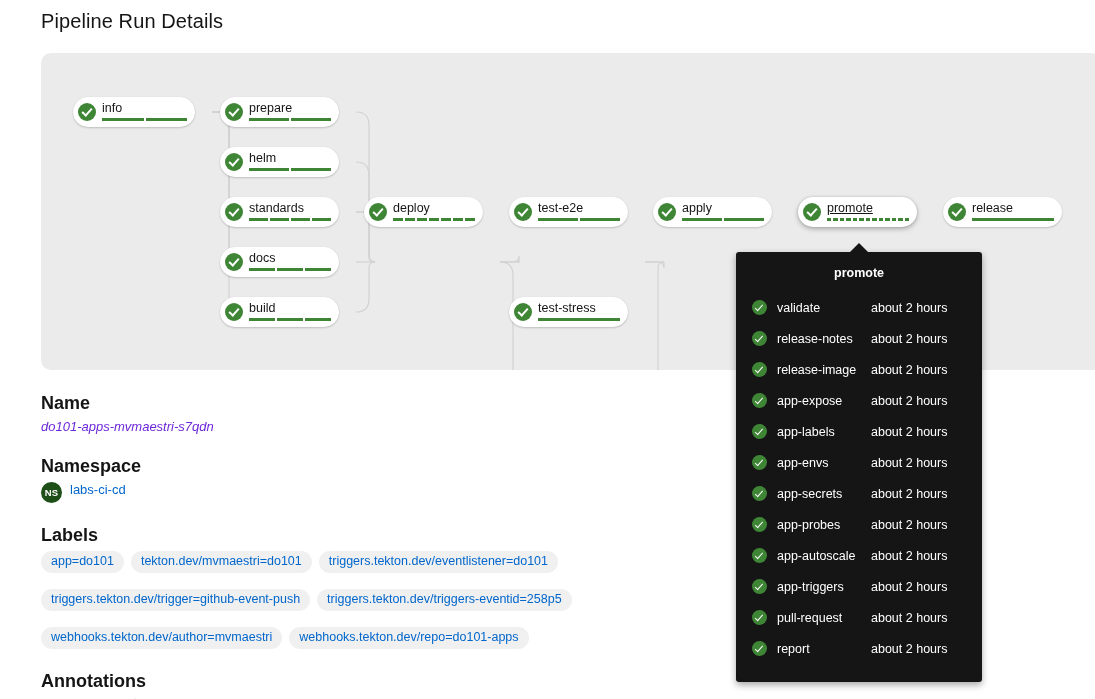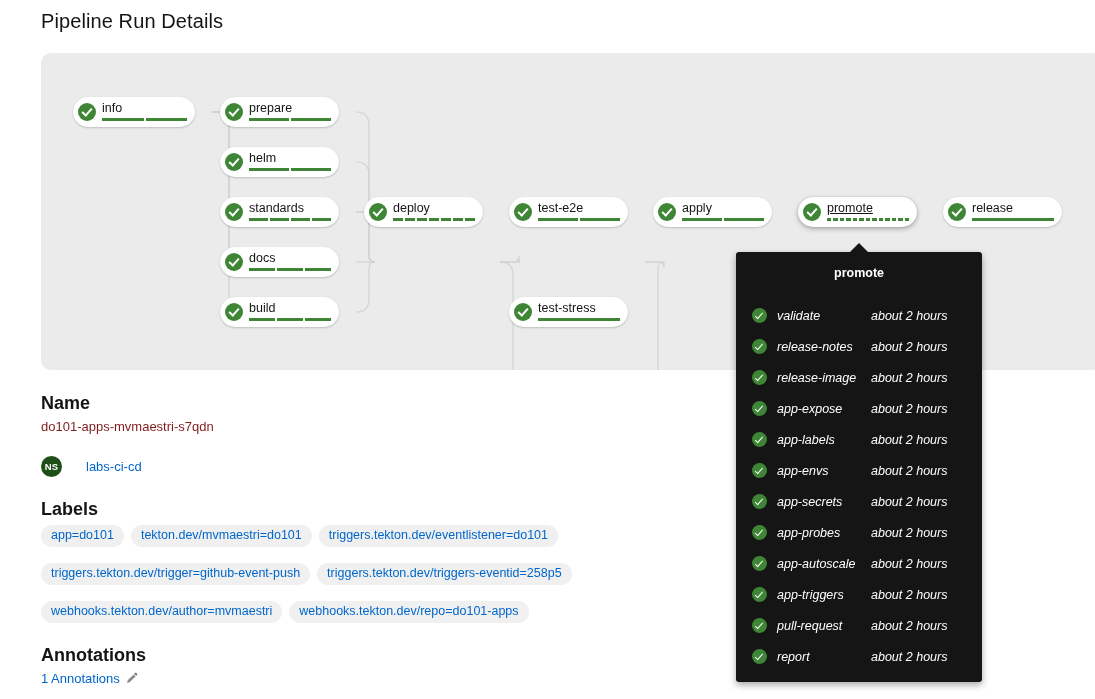--- a/index.html
+++ b/index.html
@@ -118,23 +118,22 @@
   }
   .tooltip-title {
     text-align: center;
     font-size: 12.5px;
     font-weight: 700;
     margin-bottom: 12px;
     color: #ffffff;
   }
   .tooltip-row {
     display: flex;
-    align-items: flex-end;
+    align-items: center;
     height: 31px;
-    font-style: italic;
   }
   .tt-check {
     width: 15px; height: 15px;
     flex: 0 0 15px;
     border-radius: 50%;
     background: #3e8635;
     position: relative;
     margin-right: 10px;
   }
   .tt-check::after {
@@ -162,25 +161,26 @@
   
   .details { position: absolute; left: 17px; top: 393px; width: 700px; }
   .field-label {
     font-size: 18px;
     font-weight: 700;
     color: #151515;
     margin-bottom: 5px;
   }
   .field-value {
     font-size: 13px;
-    color: #7f1d1d;
+    color: #6d28d9;
+    font-style: italic;
   }
   .group { margin-bottom: 22px; }
 
-  .ns-row { display: flex; align-items: center; gap: 24px; }
+  .ns-row { display: flex; gap: 8px; }
   .ns-badge {
     width: 21px; height: 21px;
     border-radius: 50%;
     background: #1e4f18;
     color: #ffffff;
     font-size: 9.5px;
     font-weight: 700;
     display: flex;
     align-items: center;
     justify-content: center;
@@ -462,20 +462,21 @@
   </div>
 
   <div class="details">
 
     <div class="group">
       <div class="field-label">Name</div>
       <div class="field-value">do101-apps-mvmaestri-s7qdn</div>
     </div>
 
     <div class="group">
+      <div class="field-label">Namespace</div>
       <div class="ns-row">
         <span class="ns-badge">NS</span>
         <a class="link">labs-ci-cd</a>
       </div>
     </div>
 
     <div class="group">
       <div class="field-label">Labels</div>
       <div class="chips" id="label-chips">
           <span class="chip">app=do101</span>

